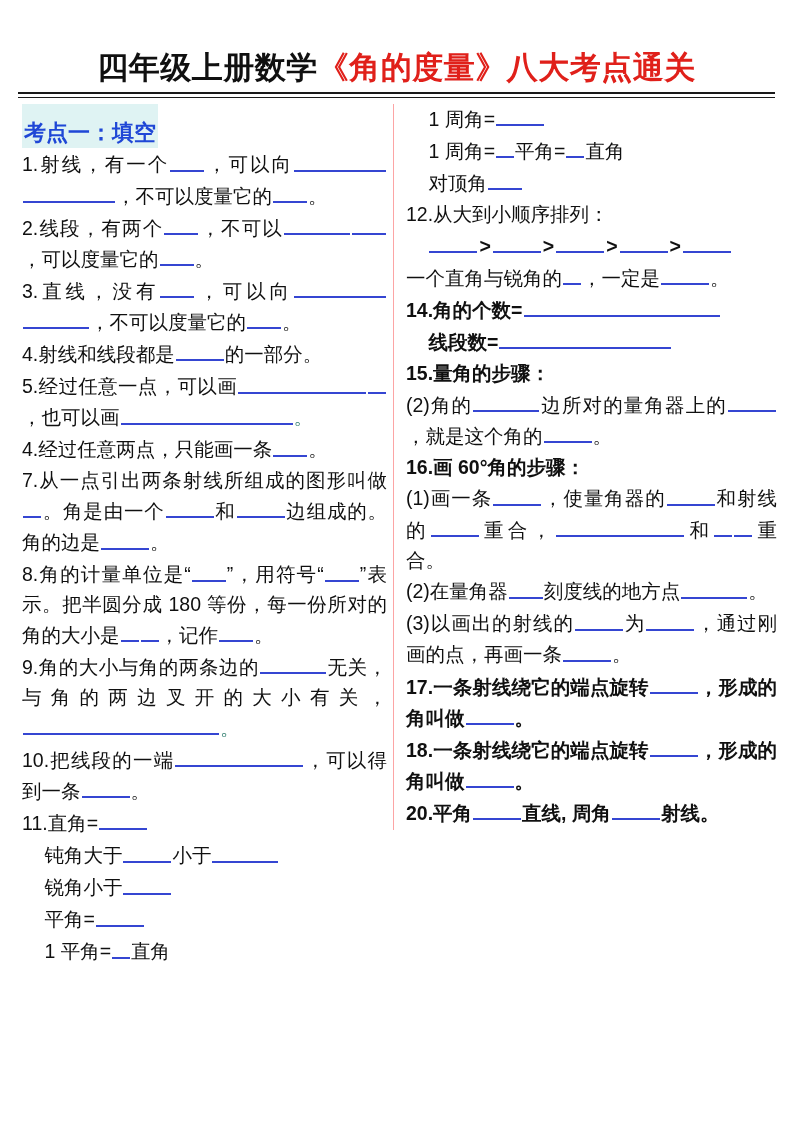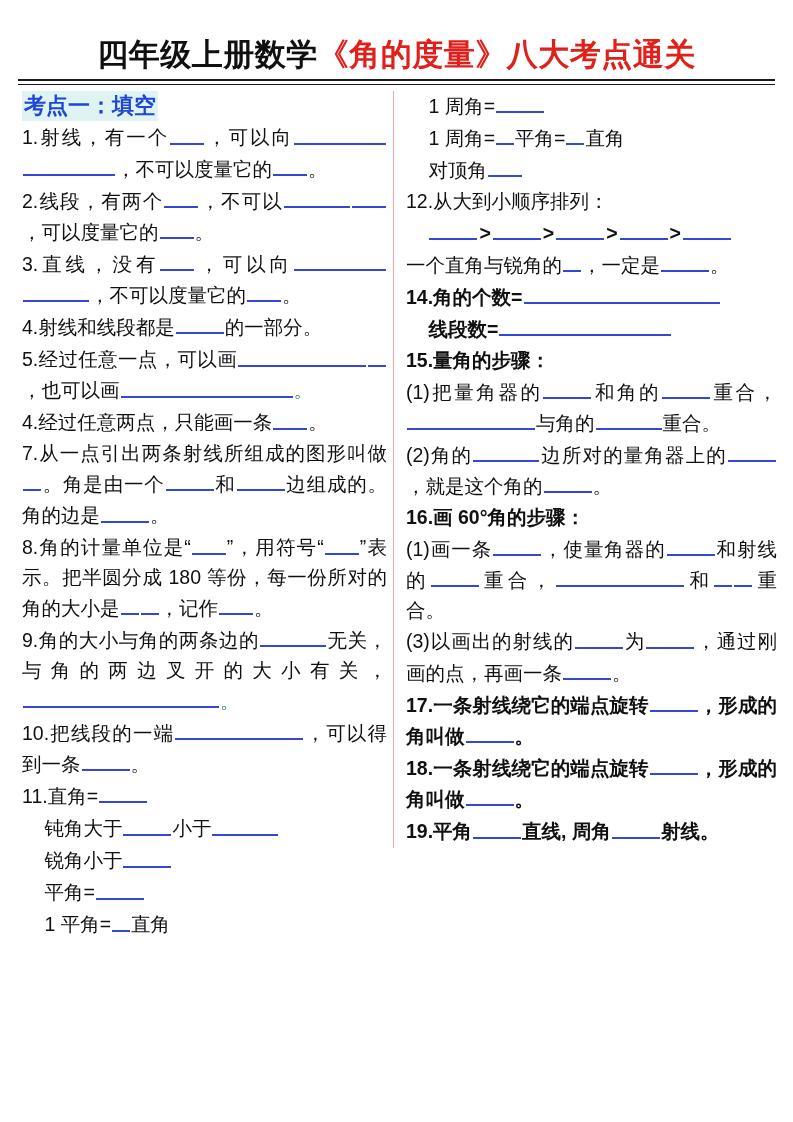--- a/index.html
+++ b/index.html
@@ -16,20 +16,21 @@
     overflow: hidden;
     position: relative;
   }
 
   .page {
     width: 793px;
     height: 1048px;
     box-sizing: border-box;
     padding: 0;
     position: relative;
+    margin-top: 13px;
   }
 
   
   .title-wrap {
     padding: 36px 22px 0 22px;
   }
   .doc-title {
     font-size: 31px;
     font-weight: 700;
     letter-spacing: 0.5px;
@@ -69,21 +70,21 @@
   }
 
   
   .section-head {
     display: inline-block;
     color: #1f47d6;
     background: #dff3f3;
     font-size: 22px;
     font-weight: 700;
     line-height: 1.35;
-    padding: 0 2px 1px 2px;
+    padding: 14px 2px 1px 2px;
     margin-bottom: 1px;
     white-space: nowrap;
   }
 
   
   .q {
     font-size: 19.5px;
     line-height: 1.52;
     margin: 0 0 1px 0;
     text-align: justify;
@@ -177,32 +178,32 @@
 
 
       <p class="q"><span>一个直角与锐角的</span><span class="bl xs"></span><span>，一定是</span><span class="bl m"></span><span>。</span></p>
 
       <p class="q semi"><span>14.角的个数=</span><span class="bl w4"></span></p>
 
       <p class="q semi indent"><span>线段数=</span><span class="bl w3"></span></p>
 
       <p class="q bold">15.量角的步骤：</p>
 
-      <p class="q"><span>(1)把量角器的</span><span class="bl m"></span><span>和角的</span><span class="bl m"></span><span>重合，</span><span class="bl xxl"></span><span>与角的</span><span class="bl l"></span><span>重合。</span></p>
 
       <p class="q"><span>(2)角的</span><span class="bl l"></span><span>边所对的量角器上的</span><span class="bl m"></span><span>，就是这个角的</span><span class="bl m"></span><span>。</span></p>
 
       <p class="q bold">16.画 60°角的步骤：</p>
 
       <p class="q"><span>(1)画一条</span><span class="bl m"></span><span>，使量角器的</span><span class="bl m"></span><span>和射线的</span><span class="bl m"></span><span>重合，</span><span class="bl xxl"></span><span>和</span><span class="bl xs"></span><span class="bl xs"></span><span>重合。</span></p>
 
+      <p class="q"><span>(2)在量角器</span><span class="bl s"></span><span>刻度线的地方点</span><span class="bl l"></span><span>。</span></p>
 
       <p class="q"><span>(3)以画出的射线的</span><span class="bl m"></span><span>为</span><span class="bl m"></span><span>，通过刚画的点，再画一条</span><span class="bl m"></span><span>。</span></p>
 
       <p class="q semi"><span>17.一条射线绕它的端点旋转</span><span class="bl m"></span><span>，形成的角叫做</span><span class="bl m"></span><span>。</span></p>
 
       <p class="q semi"><span>18.一条射线绕它的端点旋转</span><span class="bl m"></span><span>，形成的角叫做</span><span class="bl m"></span><span>。</span></p>
 
-      <p class="q semi"><span>19.平角</span><span class="bl m"></span><span>直线, 周角</span><span class="bl m"></span><span>射线。</span></p>
+      <p class="q semi"><span>20.平角</span><span class="bl m"></span><span>直线, 周角</span><span class="bl m"></span><span>射线。</span></p>
 
     </div>
   </div>
 </div>
 
 </body></html>

